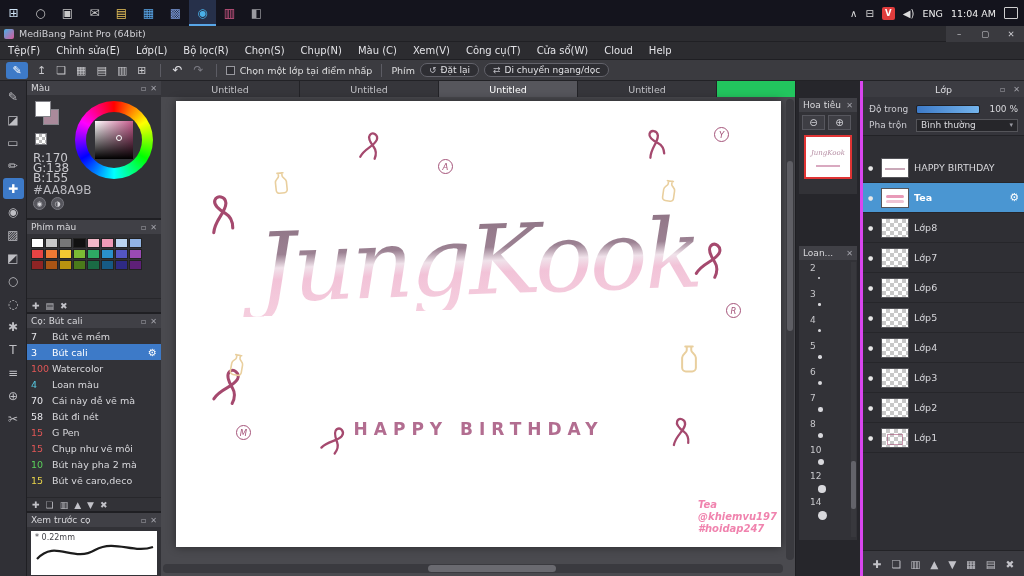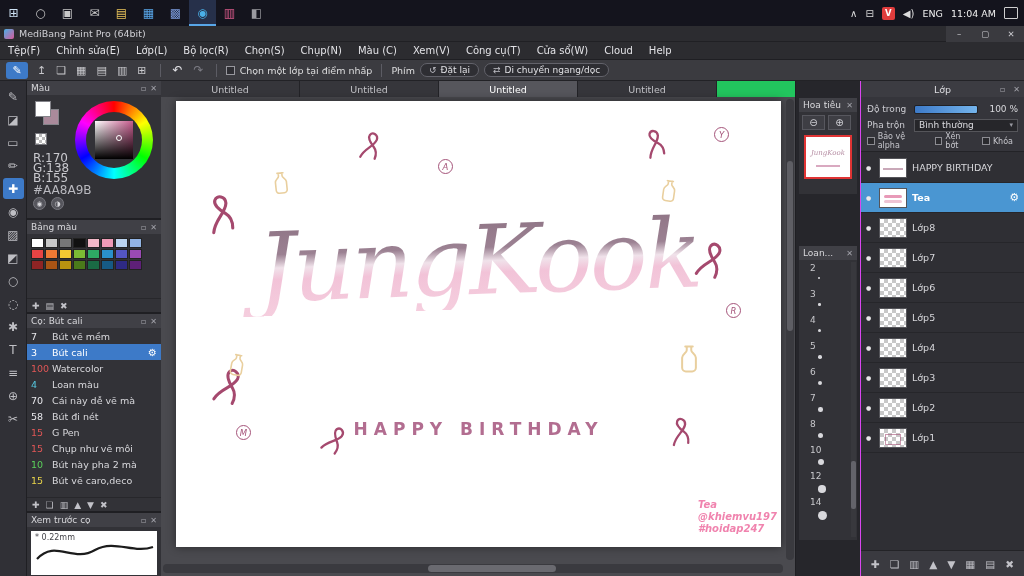--- a/index.html
+++ b/index.html
@@ -129,21 +129,21 @@
   .minihbd{position:absolute;left:10px;right:10px;top:28px;height:2px;background:#d9a9c0;}
   .sizepanel{position:absolute;left:3px;right:3px;top:165px;height:294px;}
   .sizelist{flex:1;padding:3px 0 0 0;position:relative;}
   .srow{height:26px;display:flex;flex-direction:column;padding-left:11px;color:#c8c8cc;font-size:9px;}
   .snum{line-height:11px;}
   .sdot{background:#d8d8dc;border-radius:50%;margin:3px 0 0 8px;display:block;}
   .sscroll{position:absolute;right:1px;top:16px;bottom:3px;width:5px;background:#38383d;}
   .ssthumb{position:absolute;left:0;right:0;bottom:28px;height:48px;background:#63636a;border-radius:2px;}
 
   
-  #layers{position:absolute;left:860px;top:0;bottom:0;width:164px;background:#2f2f34;border-left:1px solid #d946ef;}
+  #layers{position:absolute;left:860px;top:0;bottom:0;width:164px;background:#2f2f34;border-left:3px solid #d946ef;}
   .lhead{height:16px;background:#3c3c42;display:flex;align-items:center;justify-content:center;font-size:9.5px;color:#dcdce0;position:relative;}
   .lhead .hicons{position:absolute;right:4px;display:flex;gap:4px;}
   .lctrl{padding:4px 6px 2px 6px;border-bottom:1px solid #232327;background:#35353b;}
   .lrow1{display:flex;align-items:center;gap:5px;height:16px;font-size:9px;color:#ccccd2;}
   .llabel{width:42px;}
   .slider{width:64px;height:9px;background:linear-gradient(to right,#3d7ac8,#74b4ec);border:1px solid #202024;border-radius:2px;}
   .lval{margin-left:auto;font-size:9px;color:#d8d8dc;}
   .select{flex:1;height:13px;background:#26262a;border:1px solid #55555a;font-size:9px;color:#dcdce0;display:flex;align-items:center;padding:0 4px;}
   .select .car{margin-left:auto;font-size:7px;color:#9a9aa2;}
   .lrow3{display:flex;align-items:center;gap:3px;height:16px;font-size:8px;color:#c6c6cc;}
@@ -381,21 +381,21 @@
           <div class="sv">
             <span class="svmark"></span>
           </div>
           <span class="roundbtn" style="left:6px;top:102px;">◉</span>
           <span class="roundbtn" style="left:24px;top:102px;">◑</span>
         </div>
       </div>
 
       <div class="panel" id="bang">
         <div class="phead">
-          <span>Bảng màu</span>
+          <span>Phím màu</span>
           <span class="sp"></span>
           <span class="pico2">▫</span>
           <span class="pico2">✕</span>
         </div>
         <div class="swgrid">
 
             <span class="sw" style="background: rgb(255, 255, 255);"></span>
 
             <span class="sw" style="background: rgb(200, 200, 200);"></span>
 
@@ -725,28 +725,20 @@
           <span class="slider"></span>
           <span class="lval">100 %</span>
         </div>
         <div class="lrow1">
           <span class="llabel">Pha trộn</span>
           <span class="select">
             <span>Bình thường</span>
             <span class="car">▾</span>
           </span>
         </div>
-        <div class="lrow3">
-          <span class="chk2"></span>
-          <span class="g">Bảo vệ alpha</span>
-          <span class="chk2"></span>
-          <span class="g">Xén bớt</span>
-          <span class="chk2"></span>
-          <span class="g">Khóa</span>
-        </div>
       </div>
       <div class="llist">
 
           <div class="lrow">
             <span class="eye">●</span>
             <span class="thumb white-text"></span>
             <span class="lname">HAPPY BIRTHDAY</span>
 
           </div>
 

